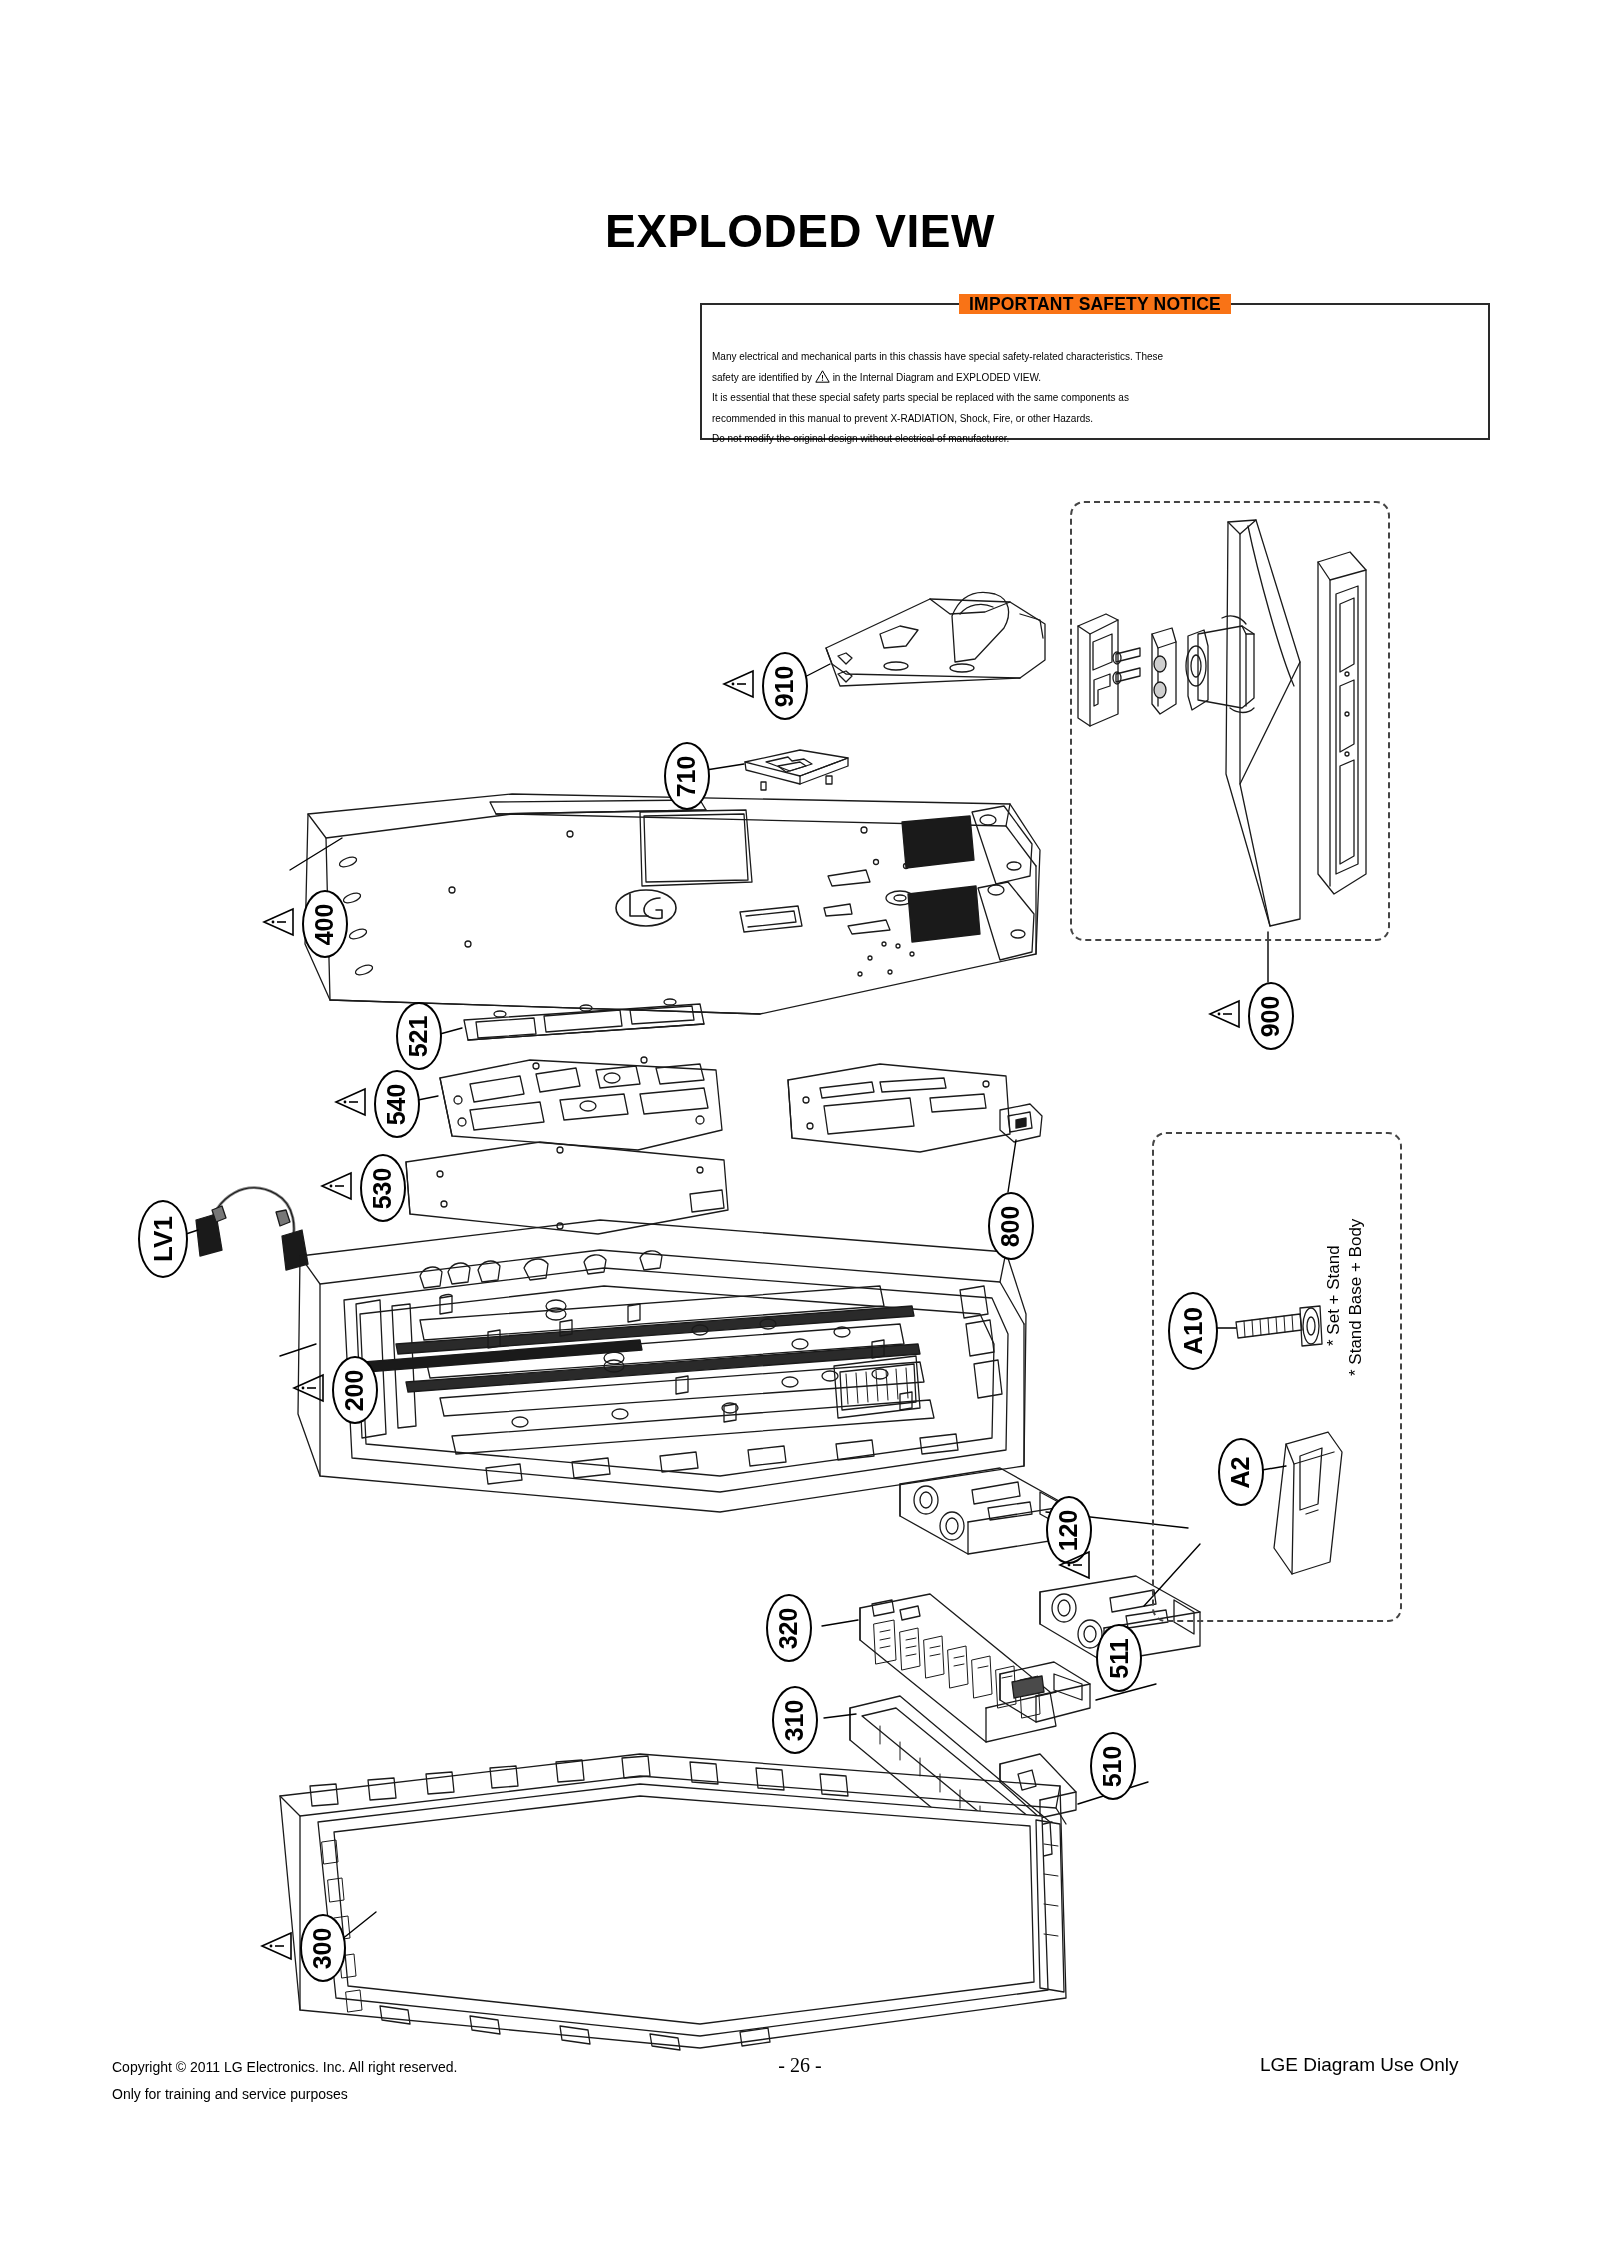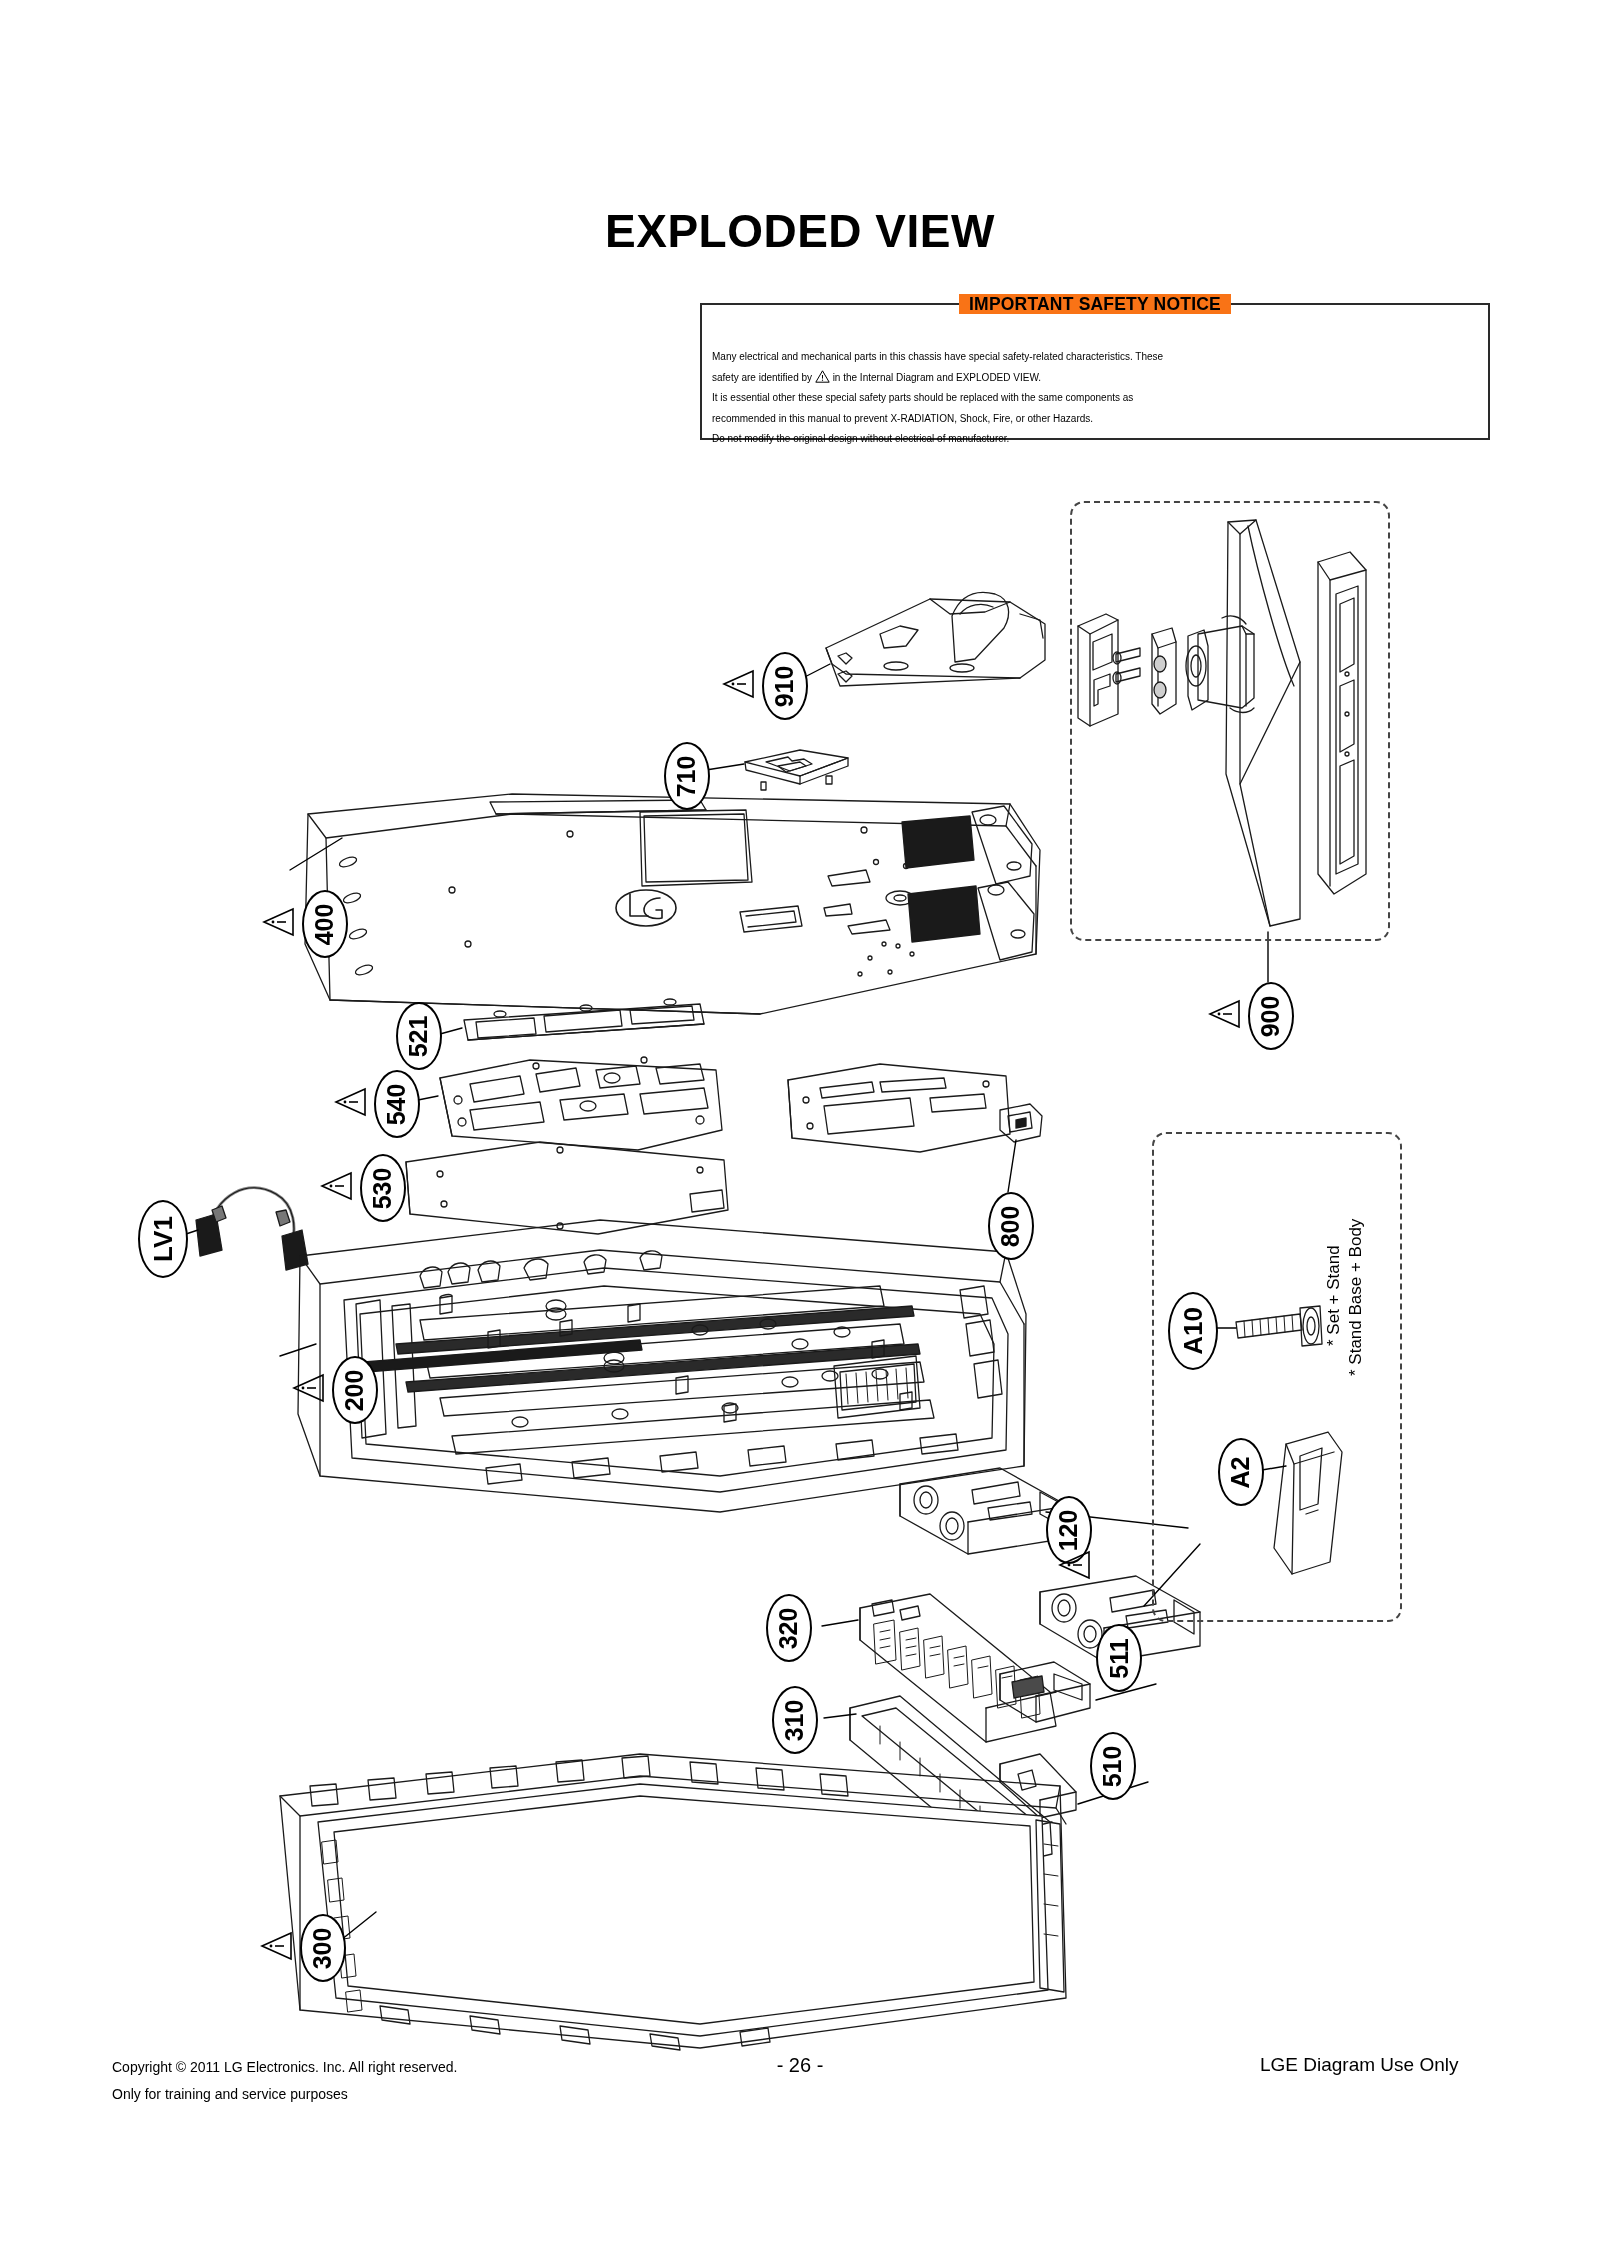--- a/index.html
+++ b/index.html
@@ -79,20 +79,21 @@
     font-size: 14px;
     line-height: 27px;
   }
   #footer-center {
     position: absolute;
     left: 700px;
     top: 2040px;
     width: 200px;
     text-align: center;
     font-size: 20px;
+    font-family: Liberation Serif, serif;
   }
   #footer-right {
     position: absolute;
     left: 1260px;
     top: 2040px;
     font-size: 19px;
   }
   
   .callout {
     position: absolute;
@@ -161,21 +162,21 @@
     <p class="just">Many electrical and mechanical parts in this chassis have special safety-related characteristics. These</p>
     <p>
       <span>safety are identified by</span>
       <svg class="inline-warn" viewBox="0 0 15 13">
         <path d="M7.5 0.8 L14.2 12.2 L0.8 12.2 Z" fill="none" stroke="#000" stroke-width="1"></path>
         <line x1="7.5" y1="5" x2="7.5" y2="8.6" stroke="#000" stroke-width="1"></line>
         <circle cx="7.5" cy="10.2" r="0.65" fill="#000"></circle>
       </svg>
       <span>in the Internal Diagram and EXPLODED VIEW.</span>
     </p>
-    <p class="just">It is essential other these special safety parts should be replaced with the same components as</p>
+    <p class="just">It is essential that these special safety parts special be replaced with the same components as</p>
     <p>recommended in this manual to prevent X-RADIATION, Shock, Fire, or other Hazards.</p>
     <p>Do not modify the original design without electrical of manufacturer.</p>
   </div>
 
   <svg class="art" viewBox="0 0 1600 2264">
     <g fill="none" stroke="#1a1a1a" stroke-width="1.3" stroke-linejoin="round" stroke-linecap="round">
 
       <g>
         <path d="M826,634 L930,585 L1010,588 L1045,610 L1045,646 L1020,664 L840,672 Z"></path>
         <path d="M826,634 L832,650 L846,660 L1020,664"></path>

